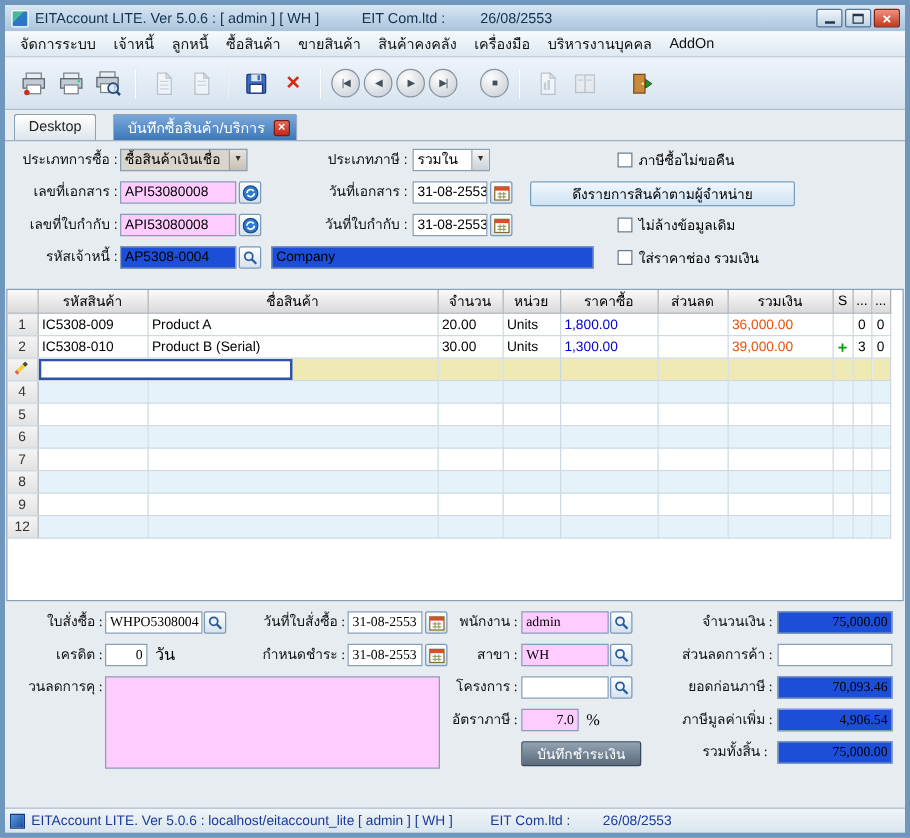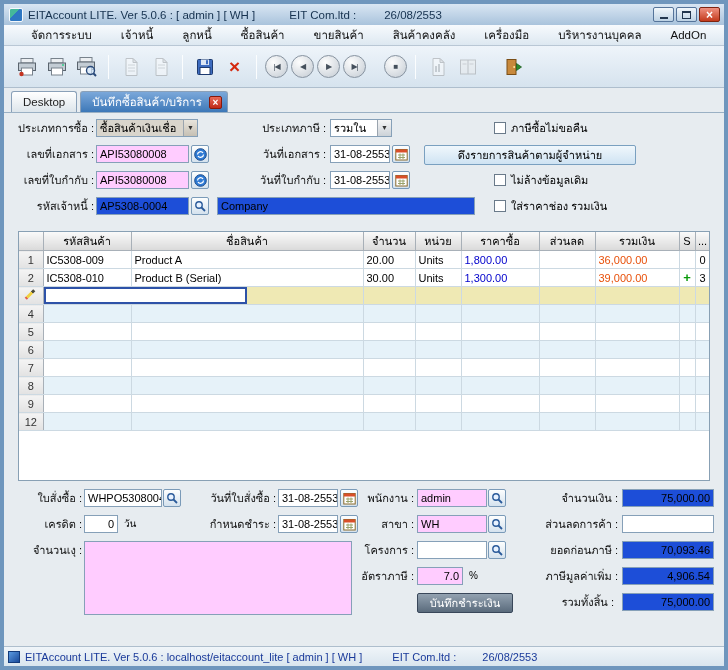--- a/index.html
+++ b/index.html
@@ -26,37 +26,37 @@
   .wbtn{width:21px; height:15px; border:1px solid #55749a; border-radius:2px;
     background:linear-gradient(#f2f7fb,#bdd2e4); display:flex; align-items:center; justify-content:center;}
   .minglyph{width:8px; height:2px; background:#22364e; margin-top:7px;}
   .maxglyph{width:9px; height:8px; border:1px solid #22364e; border-top-width:2px;}
   .wbtn.close{background:linear-gradient(#ef9180,#c33a1c); border-color:#7e2410;
     color:#fff; font-size:12px; font-weight:bold; line-height:1;}
 
   
   .menubar{height:21px; flex:none; display:flex; align-items:center; padding:0 5px;
     background:linear-gradient(#f7fafd,#dde8f1); border-bottom:1px solid #b9c7d5; font-size:11.5px; color:#111;}
-  .mitem{padding:2px 7px; white-space:nowrap;margin-left:15px;}
+  .mitem{padding:2px 7px; white-space:nowrap;}
 
   
   .toolbar{height:42px; flex:none; display:flex; align-items:center; padding:0 9px; gap:3px;
     background:linear-gradient(#eef4fa,#d6e3ee); border-bottom:1px solid #aebecd;}
   .tbtn{width:27px; height:27px; flex:none; display:flex; align-items:center; justify-content:center; border-radius:3px;}
   .tbtn.dis{opacity:.45; filter:grayscale(85%);}
   .tsep{width:1px; height:24px; background:#afbecb; border-right:1px solid #fbfdfe; margin:0 5px; flex:none;}
   .gap{width:12px; flex:none;}
   .navbtn{width:23px; height:23px; border-radius:50%; flex:none;
     background:radial-gradient(circle at 35% 30%, #fdfdfd, #c3cbd3);
     border:1px solid #8793a0; color:#45505c; font-size:8px; letter-spacing:-1px;
     display:flex; align-items:center; justify-content:center;}
   .delx{color:#d42a10; font-size:19px; font-weight:bold; line-height:1;}
 
   
-  .tabbar{height:25px; flex:none; display:flex; align-items:flex-end; gap:3px; padding:0 7px;
+  .tabbar{height:25px; flex:none; display:flex; align-items:flex-end; gap:13px; padding:0 7px;
     border-bottom:1px solid #9ab0c4;}
   .tab{height:21px; display:flex; align-items:center; padding:0 11px; font-size:11.5px;
     border:1px solid #8aa0b8; border-bottom:none; border-radius:3px 3px 0 0; white-space:nowrap;}
   .tab.inactive{background:linear-gradient(#ffffff,#dde5eb); color:#222;}
   .tab.active{background:linear-gradient(#7ba8da,#3d78b8); color:#fff; gap:7px; padding-right:5px;}
   .tab.active .tlabel{max-width:112px; overflow:hidden;}
   .tabclose{width:13px; height:13px; flex:none; background:linear-gradient(#e96a58,#bf2817);
     border:1px solid #88170a; border-radius:2px; color:#fff; font-size:10px; font-weight:bold;
     line-height:11px; text-align:center;}
 
@@ -76,21 +76,21 @@
     background:linear-gradient(#fdfefe,#d5e2ee); display:flex; align-items:center; justify-content:center;}
   .cbrow{position:absolute; height:18px; display:flex; align-items:center; gap:5px; font-size:11px; white-space:nowrap;}
   .cb{width:12px; height:12px; flex:none; background:#fff; border:1px solid #6a7a8a;}
   .fetchbtn{position:absolute; left:420px; top:32px; width:212px; height:20px; font-size:11px;
     background:linear-gradient(#f0f7fc,#cfe3f3); border:1px solid #7aa0c0; border-radius:2px;
     display:flex; align-items:center; justify-content:center; white-space:nowrap; overflow:hidden;}
 
   .topform{height:114px; flex:none; position:relative;}
 
   
-  .gridwrap{flex:none; margin:4px 14px 0; height:250px; border:1px solid #88a0b4; background:#fff; overflow:hidden;}
+  .gridwrap{flex:none; margin:4px 1px 0; height:250px; border:1px solid #88a0b4; background:#fff; overflow:hidden;}
   table.grid{border-collapse:collapse; table-layout:fixed; width:706px; font-size:11px;}
   .grid th{height:17px; font-weight:normal; background:linear-gradient(#fafafa,#dadada);
     border-right:1px solid #a8b0b8; border-bottom:1px solid #a8b0b8; text-align:center;
     white-space:nowrap; overflow:hidden; padding:0 2px;}
   .grid td{height:18px; border-right:1px solid #ccd9e2; border-bottom:1px solid #ccd9e2;
     padding:0 3px; white-space:nowrap; overflow:hidden; background:#fff;}
   tr.alt td{background:#e6f2f9;}
   tr.editrow td{background:#efe9b4;}
   .grid td.rownum{background:linear-gradient(#f4f4f4,#e2e2e2); border-right:1px solid #a8b0b8;
     text-align:center; color:#333; padding:0;}
@@ -98,22 +98,22 @@
   .blue{color:#0000cc;} .red{color:#e8500a;}
   td.editcell{padding:0;}
   .selcell{width:203px; height:17px; border:2px solid #2d52a8; background:#fff;}
   .plus{color:#0a9a0a; font-weight:bold; font-size:13px; line-height:1;}
   .pencil-icon{display:inline-block; width:13px; height:13px; position:relative;}
   .pencil-icon::before{content:""; position:absolute; left:0; top:5px; width:12px; height:3px;
     background:linear-gradient(90deg,#e06050 0 2px,#f0d040 2px 9px,#4a4a3a 9px);
     transform:rotate(-45deg);}
 
   
-  .bottomform{flex:1; position:relative;}
-  .suffix{position:absolute; font-size:10px; height:18px; line-height:18px;}
+  .bottomform{flex:1; position:relative;font-family:Liberation Serif, serif;}
+  .suffix{position:absolute; font-size:13px; height:18px; line-height:18px;}
   .savepay{position:absolute; left:413px; top:112px; width:96px; height:20px; font-size:11px;
     color:#fff; background:linear-gradient(#93a2b1,#5a6b7c); border:1px solid #39475a; border-radius:2px;
     display:flex; align-items:center; justify-content:center; white-space:nowrap;}
   .remark{position:absolute; left:80px; top:60px; width:268px; height:74px; background:#ffccff;
     border:1px solid #86a0b8;}
 
   
   .statusbar{height:20px; flex:none; display:flex; align-items:center; border-top:1px solid #aebecd;
     background:linear-gradient(#f0f5f9,#d9e5ee); font-size:11px; color:#1a3a9a; white-space:nowrap;}
   .sicon{width:12px; height:12px; flex:none; margin:0 5px 0 4px;
@@ -542,21 +542,21 @@
       <svg width="13" height="13" viewBox="0 0 13 13">
           <rect x="0.8" y="1.5" width="11.4" height="10.5" fill="#fff" stroke="#8a6a2a"></rect>
           <rect x="0.8" y="1.5" width="11.4" height="3" fill="#d94f2a"></rect>
           <line x1="3" y1="7" x2="10" y2="7" stroke="#9aa26a"></line>
           <line x1="3" y1="9.5" x2="10" y2="9.5" stroke="#9aa26a"></line>
           <line x1="5" y1="5.5" x2="5" y2="11" stroke="#9aa26a"></line>
           <line x1="8" y1="5.5" x2="8" y2="11" stroke="#9aa26a"></line>
         </svg>
     </span>
 
-    <div class="lbl" style="left:6px;top:60px;width:72px">จำนวนเงุ :</div>
+    <div class="lbl" style="left:6px;top:60px;width:72px">วนลดการคุ :</div>
     <div class="remark"></div>
 
     <div class="lbl" style="left:330px;top:8px;width:80px">พนักงาน :</div>
     <div class="fld pink" style="left:413px;top:8px;width:70px">admin</div>
     <span class="mini" style="left:484px;top:8px">
       <svg width="12" height="12" viewBox="0 0 12 12">
           <circle cx="5" cy="5" r="3.2" fill="#e8f2ff" stroke="#2a5a9a" stroke-width="1.4"></circle>
           <line x1="7.5" y1="7.5" x2="11" y2="11" stroke="#2a5a9a" stroke-width="1.8"></line>
         </svg>
     </span>

